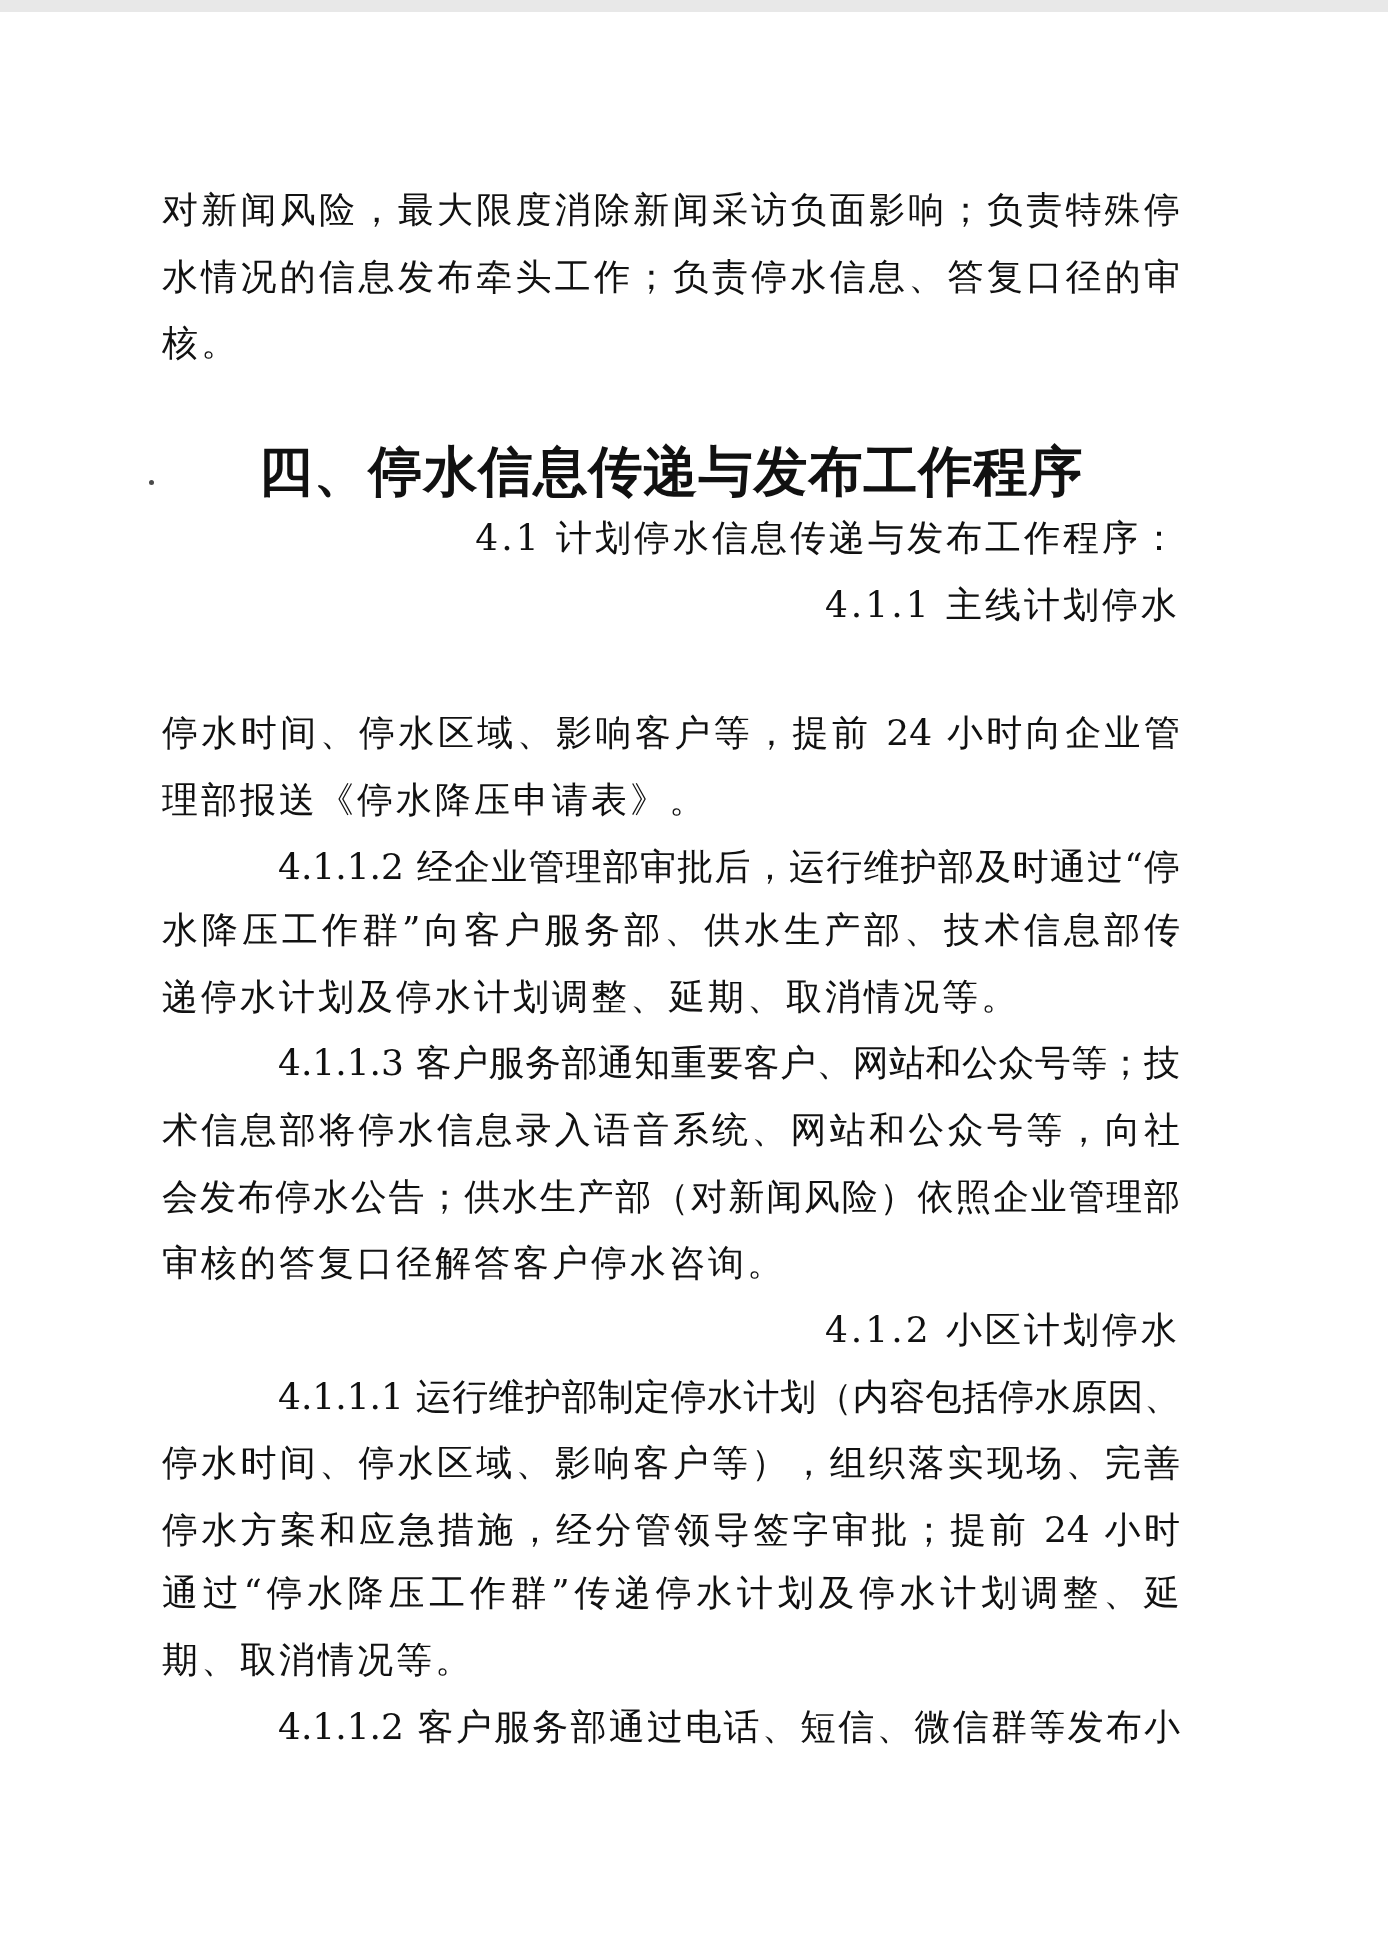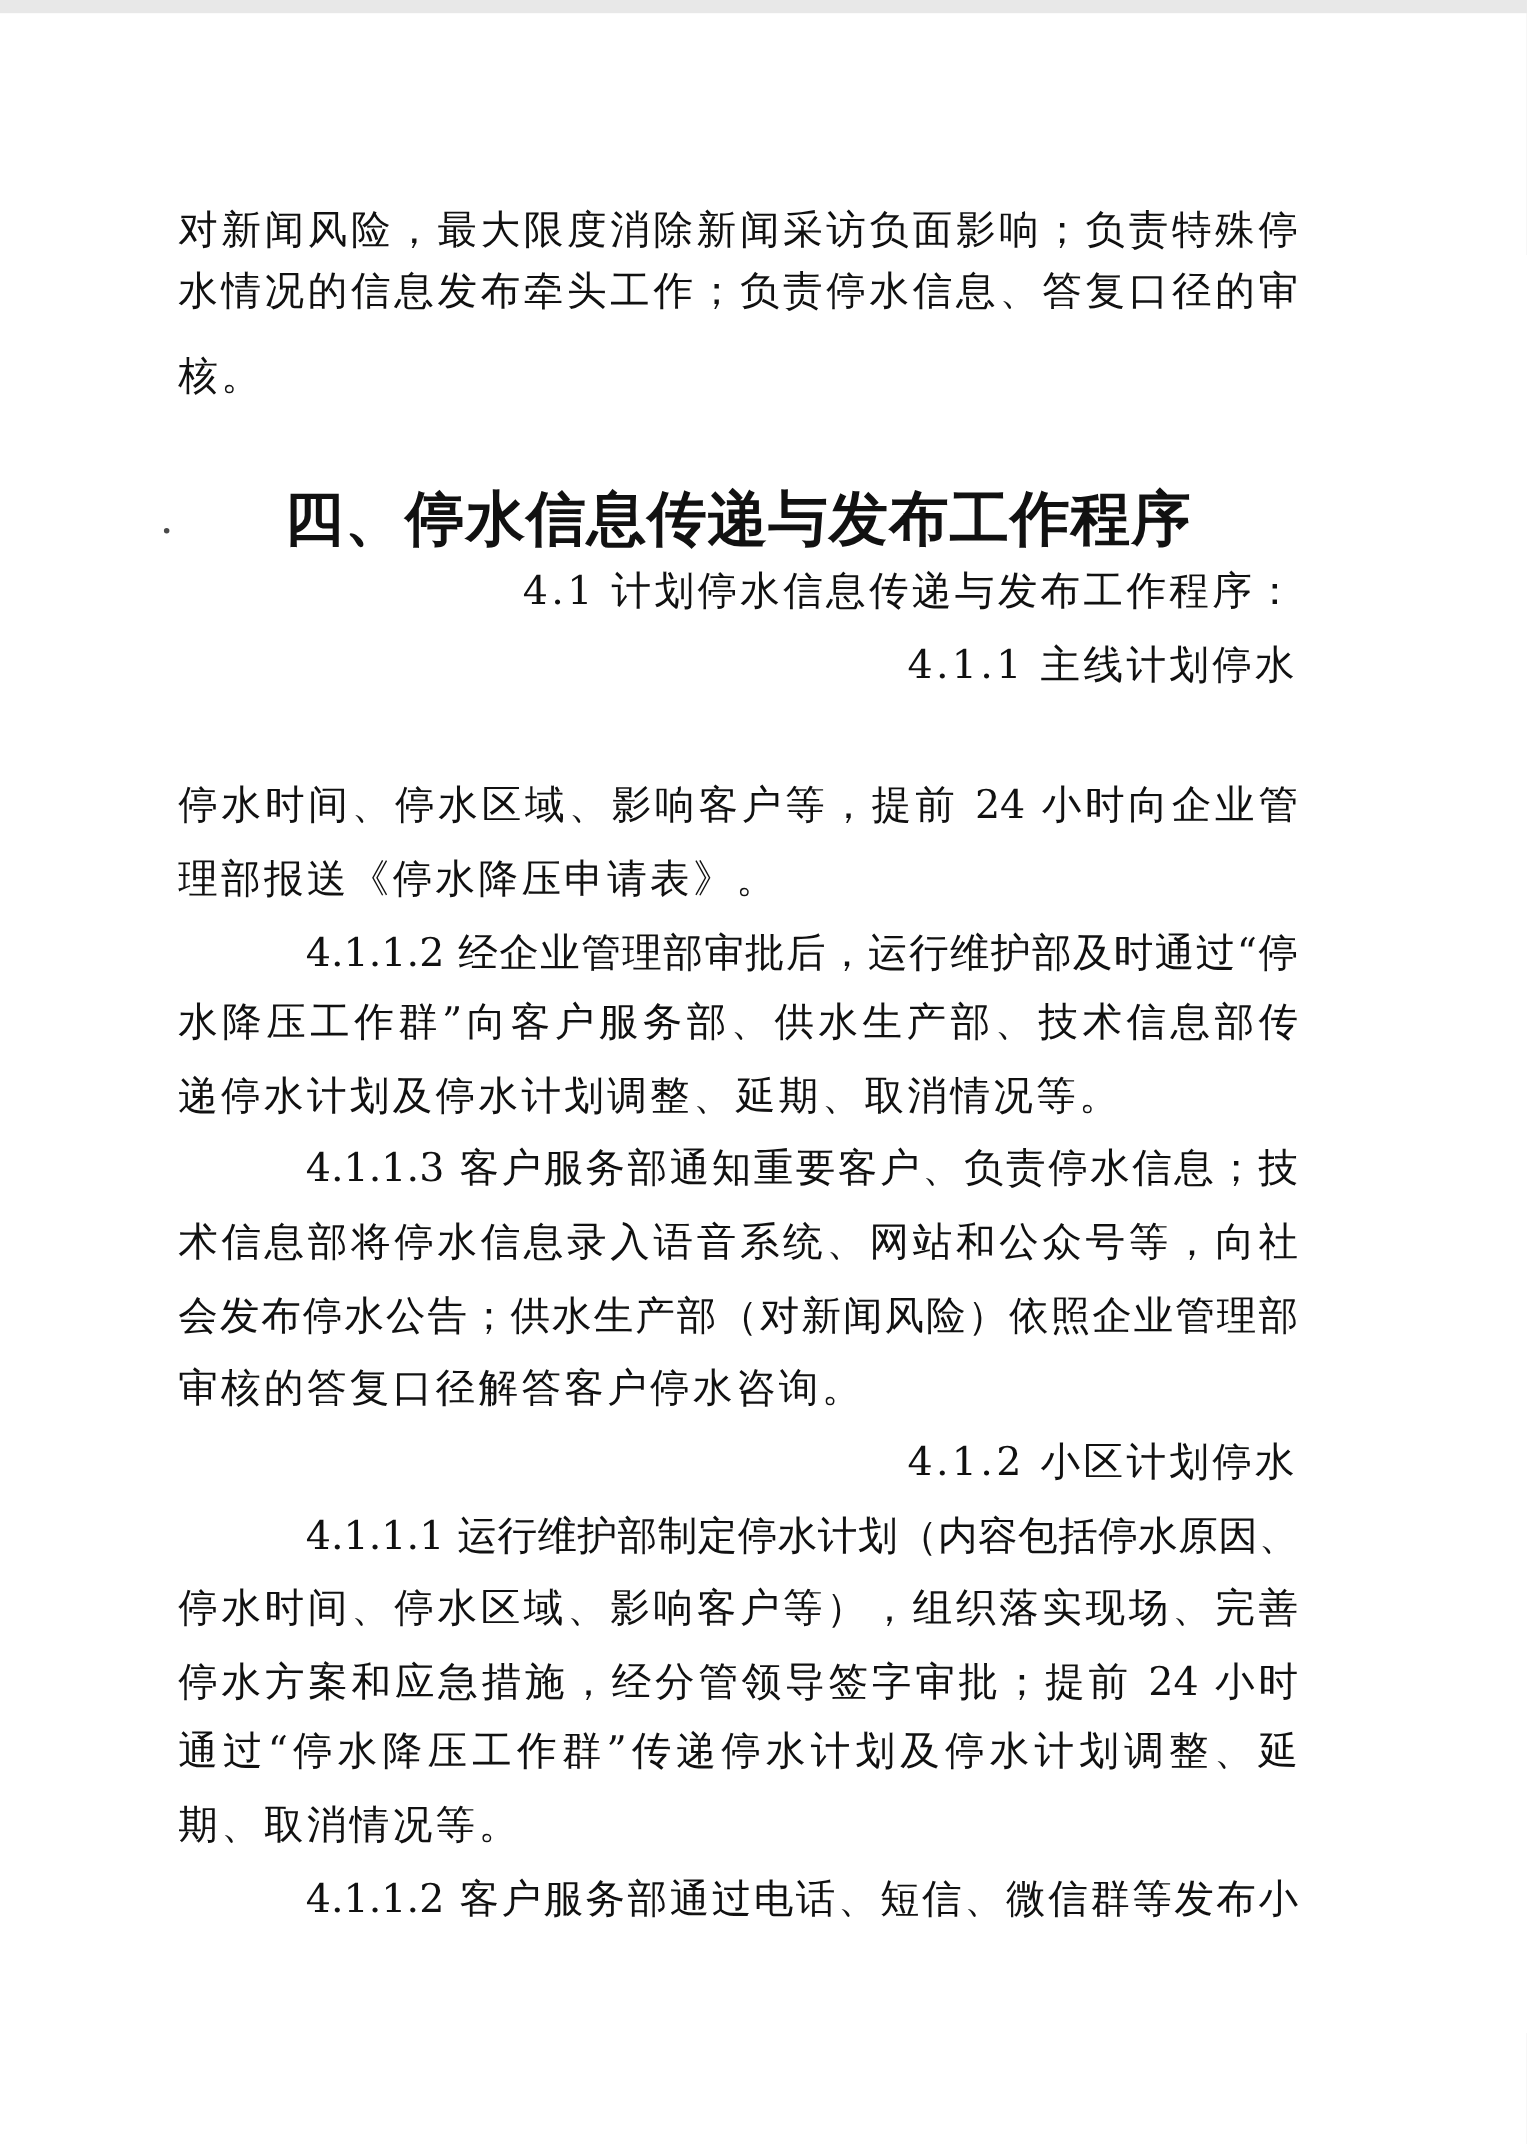--- a/index.html
+++ b/index.html
@@ -56,33 +56,33 @@
   }
 </style>
 </head>
 <body>
 
 <div class="page">
 
   <div class="speck"></div>
 
   <div class="tline full" style="top:165px">对新闻风险，最大限度消除新闻采访负面影响；负责特殊停</div>
-  <div class="tline full" style="top:220px">水情况的信息发布牵头工作；负责停水信息、答复口径的审</div>
+  <div class="tline full" style="top:232px">水情况的信息发布牵头工作；负责停水信息、答复口径的审</div>
   <div class="tline last" style="top:298px">核。</div>
 
   <div class="tline heading" style="top:427px">四、停水信息传递与发布工作程序</div>
 
   <div class="tline last indent" style="top:493px">4.1 计划停水信息传递与发布工作程序：</div>
   <div class="tline last indent" style="top:560px">4.1.1 主线计划停水</div>
   <div class="tline full" style="top:688px">停水时间、停水区域、影响客户等，提前 24 小时向企业管</div>
   <div class="tline last" style="top:755px">理部报送《停水降压申请表》。</div>
   <div class="tline full indent" style="top:822px">4.1.1.2 经企业管理部审批后，运行维护部及时通过“停</div>
   <div class="tline full" style="top:885px">水降压工作群”向客户服务部、供水生产部、技术信息部传</div>
   <div class="tline last" style="top:952px">递停水计划及停水计划调整、延期、取消情况等。</div>
-  <div class="tline full indent" style="top:1018px">4.1.1.3 客户服务部通知重要客户、负责停水信息；技</div>
+  <div class="tline full indent" style="top:1018px">4.1.1.3 客户服务部通知重要客户、网站和公众号等；技</div>
   <div class="tline full" style="top:1085px">术信息部将停水信息录入语音系统、网站和公众号等，向社</div>
   <div class="tline full" style="top:1152px">会发布停水公告；供水生产部（对新闻风险）依照企业管理部</div>
   <div class="tline last" style="top:1218px">审核的答复口径解答客户停水咨询。</div>
   <div class="tline last indent" style="top:1285px">4.1.2 小区计划停水</div>
   <div class="tline full indent" style="top:1352px">4.1.1.1 运行维护部制定停水计划（内容包括停水原因、</div>
   <div class="tline full" style="top:1418px">停水时间、停水区域、影响客户等），组织落实现场、完善</div>
   <div class="tline full" style="top:1485px">停水方案和应急措施，经分管领导签字审批；提前 24 小时</div>
   <div class="tline full" style="top:1548px">通过“停水降压工作群”传递停水计划及停水计划调整、延</div>
   <div class="tline last" style="top:1615px">期、取消情况等。</div>
   <div class="tline full indent" style="top:1682px">4.1.1.2 客户服务部通过电话、短信、微信群等发布小</div>

